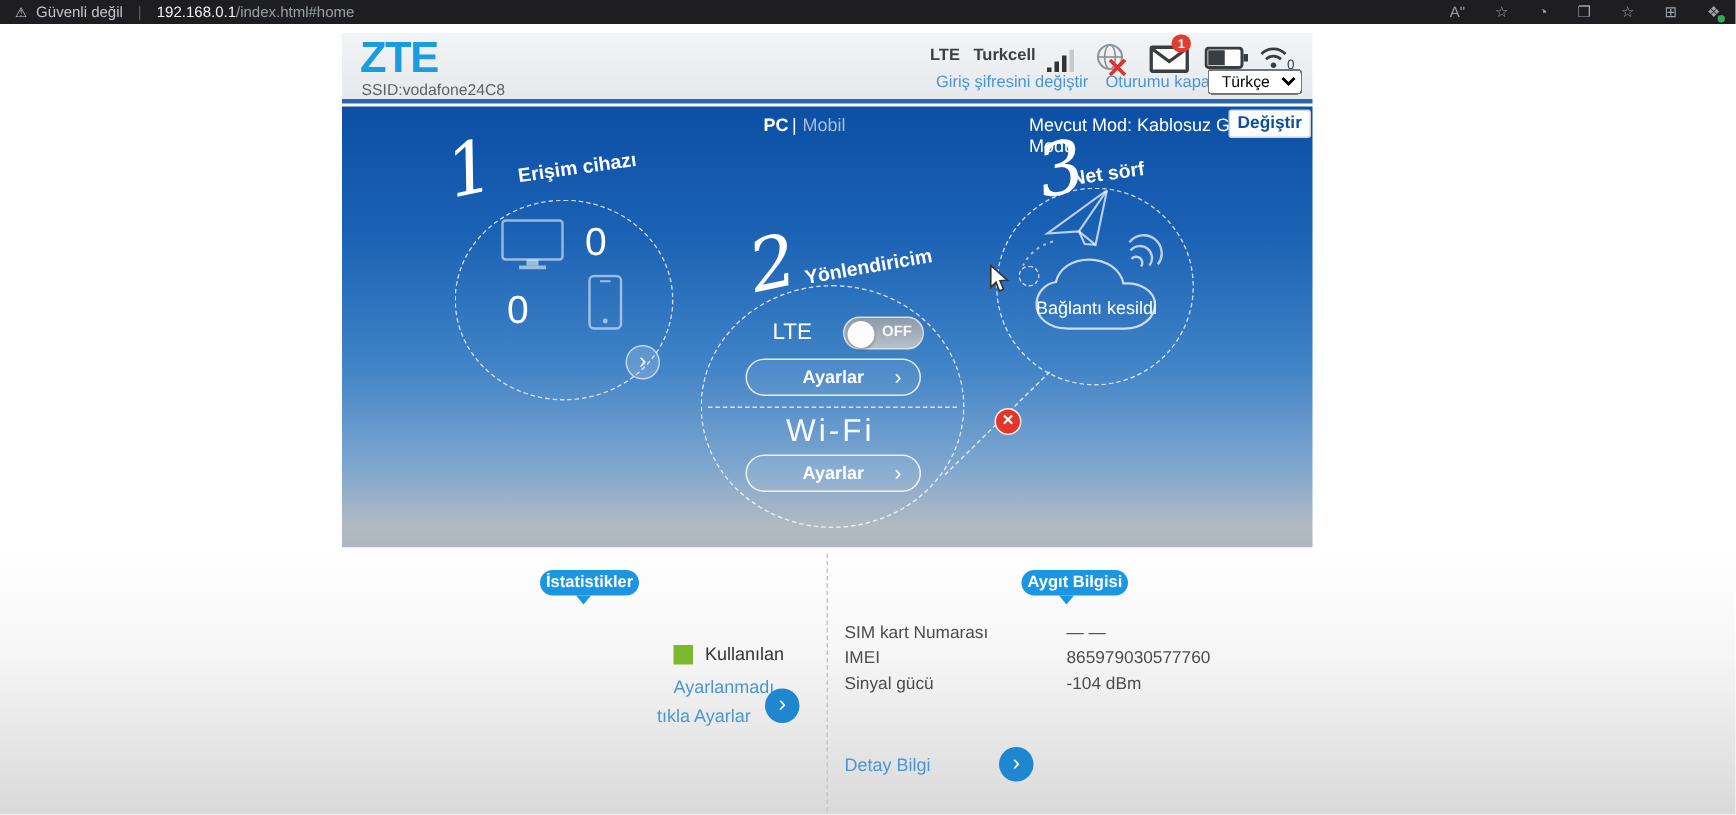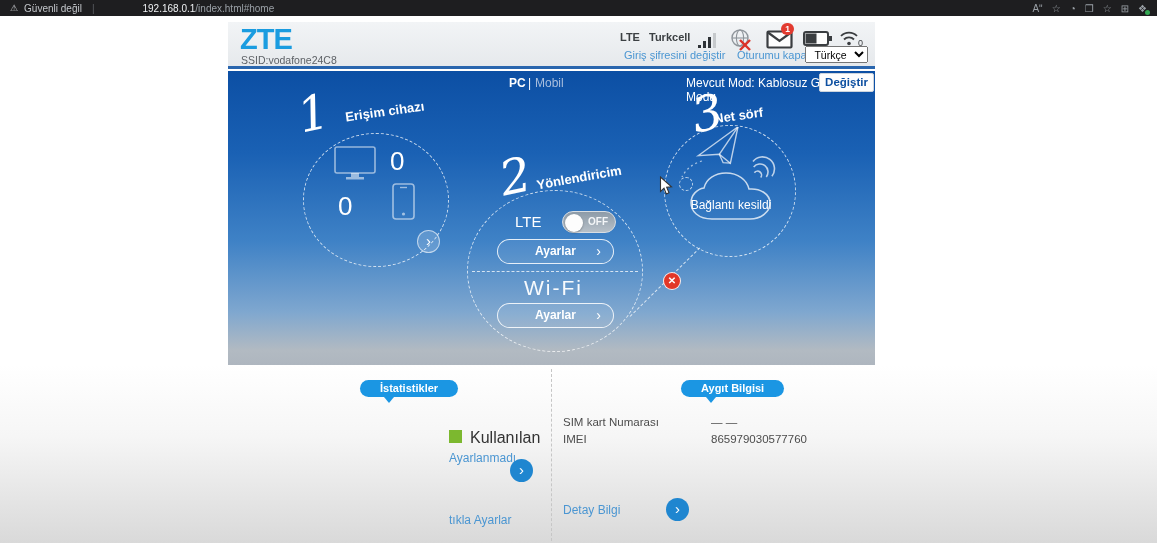--- a/index.html
+++ b/index.html
@@ -7,24 +7,24 @@
               font-family:"Liberation Sans", sans-serif; }
   .abs { position:absolute; }
 
   
   #browser-bar { position:absolute; left:0; top:0; width:1157px; height:16px;
                  background:#1e1e20; display:flex; align-items:center; color:#c3c6ca;
                  font-size:10px; z-index:50;}
   #browser-bar .warn { margin-left:10px; font-size:9px; color:#cfd1d4;}
   #browser-bar .sec-text { margin-left:6px; color:#c3c6ca;}
   #browser-bar .sep { margin:0 10px; color:#5a5d61;}
-  #browser-bar .url-domain { color:#eef0f2;margin-left:38px;}
+  #browser-bar .url-domain { color:#eef0f2;}
   #browser-bar .url-path { color:#9aa0a6;}
   #browser-icons { position:absolute; right:10px; top:0; height:16px;
-                   display:flex; align-items:center; gap:9px; color:#9aa0a6; font-size:10px;}
+                   display:flex; align-items:center; gap:20px; color:#9aa0a6; font-size:10px;}
   #browser-icons .ext-wrap { position:relative;}
   #browser-icons .green-dot { position:absolute; right:-3px; bottom:-1px; width:5px; height:5px;
                    border-radius:50%; background:#34a853;}
 
   
   #header { position:absolute; left:228px; top:22px; width:647px; height:47px;
             background:linear-gradient(#f2f4f6,#e6e9ec);
             border-bottom:3px solid #2a66ae; }
   #logo { position:absolute; left:12px; top:1px; font-size:29px; font-weight:bold;
           color:#1a9ce0; letter-spacing:-1px;}
@@ -82,25 +82,25 @@
            font-size:10px; font-weight:bold; text-align:center; line-height:15px;}
   .swirl { position:absolute; left:451px; top:106px; width:14px; height:14px;
            border:1.2px dashed rgba(255,255,255,.7); border-radius:50%;}
 
   
   #bottom { position:absolute; left:0; top:365px; width:1157px; height:178px;
             background:linear-gradient(#ffffff 0%,#f6f6f6 40%,#d9d9d9 100%);}
   #v-divider { position:absolute; left:551px; top:4px; height:172px;
                border-left:1px dashed #c6c6c6;}
   .bubble { position:absolute; background:#1b96e3; color:#fff; font-size:11px;
-            font-weight:bold; padding:2px 20px 3px; border-radius:10px;}
+            font-weight:bold; padding:2px 4px 3px; border-radius:10px;}
   .bubble-tail { position:absolute; width:0; height:0; border-left:5px solid transparent;
             border-right:5px solid transparent; border-top:6px solid #1b96e3;}
   .legend-sq { position:absolute; left:449px; top:65px; width:13px; height:13px; background:#7cb82f;}
-  .stat-text { position:absolute; font-size:16px; color:#333;}
+  .stat-text { position:absolute; font-size:12px; color:#333;}
   .link-blue { position:absolute; font-size:12px; color:#4b96d2; cursor:pointer;}
   .blue-chev { position:absolute; width:23px; height:23px; border-radius:50%; background:#1f86d0;
                color:#fff; text-align:center; line-height:21px; font-size:15px; cursor:pointer;}
   .info-row { display:flex; height:16.8px; font-size:11.5px; color:#4c4c4c; align-items:center;}
   .info-row .lbl { width:148px;}
   #info-table { position:absolute; left:563px; top:49px; width:300px;}
 </style>
 </head>
 <body>
 
@@ -261,35 +261,39 @@
 
 <div id="bottom">
   <div id="v-divider"></div>
 
   <div class="bubble" style="left:360px; top:15px;">İstatistikler</div>
   <div class="bubble-tail" style="left:384px; top:32px;"></div>
 
   <div class="legend-sq"></div>
   <div class="stat-text" style="left:470px; top:64px;">Kullanılan</div>
   <div class="link-blue" style="left:449px; top:86px;">Ayarlanmadı,</div>
-  <div class="link-blue" style="left:449px; top:105px;margin-top:43px;">tıkla Ayarlar</div>
+  <div class="link-blue" style="left:438px; top:105px;">tıkla Ayarlar</div>
   <div class="blue-chev" style="left:510px; top:94px;">
     <span>›</span>
   </div>
 
   <div class="bubble" style="left:681px; top:15px;">Aygıt Bilgisi</div>
   <div class="bubble-tail" style="left:706px; top:32px;"></div>
 
   <div id="info-table">
     <div class="info-row">
       <span class="lbl">SIM kart Numarası</span>
       <span>— —</span>
     </div>
     <div class="info-row">
       <span class="lbl">IMEI</span>
       <span>865979030577760</span>
     </div>
+    <div class="info-row">
+      <span class="lbl">Sinyal gücü</span>
+      <span>-104 dBm</span>
+    </div>
   </div>
   <div class="link-blue" style="left:563px; top:138px;">Detay Bilgi</div>
   <div class="blue-chev" style="left:666px; top:133px;">
     <span>›</span>
   </div>
 </div>
 
 </body></html>

